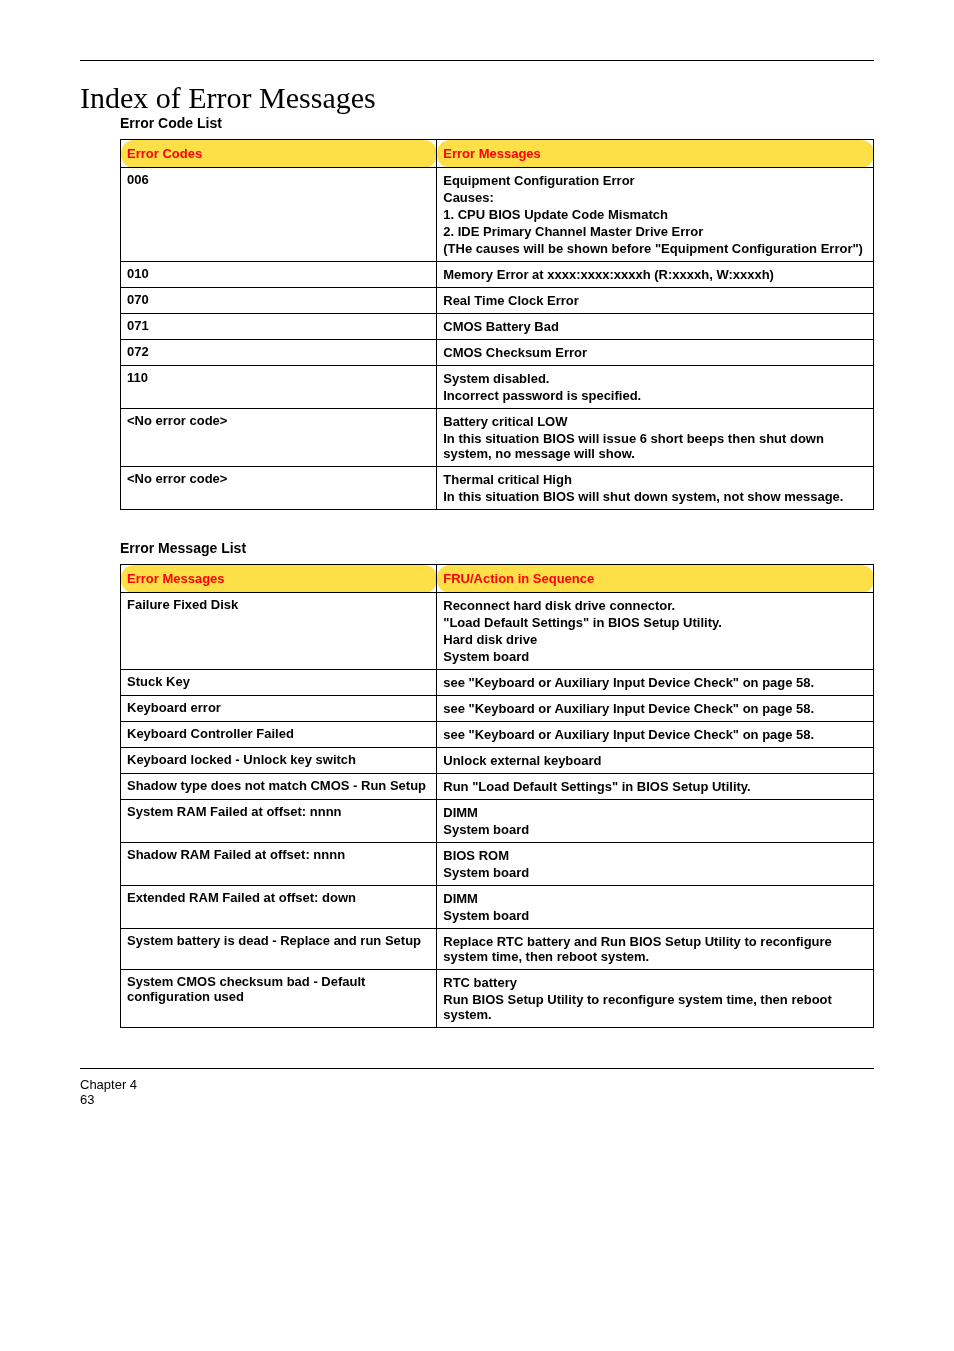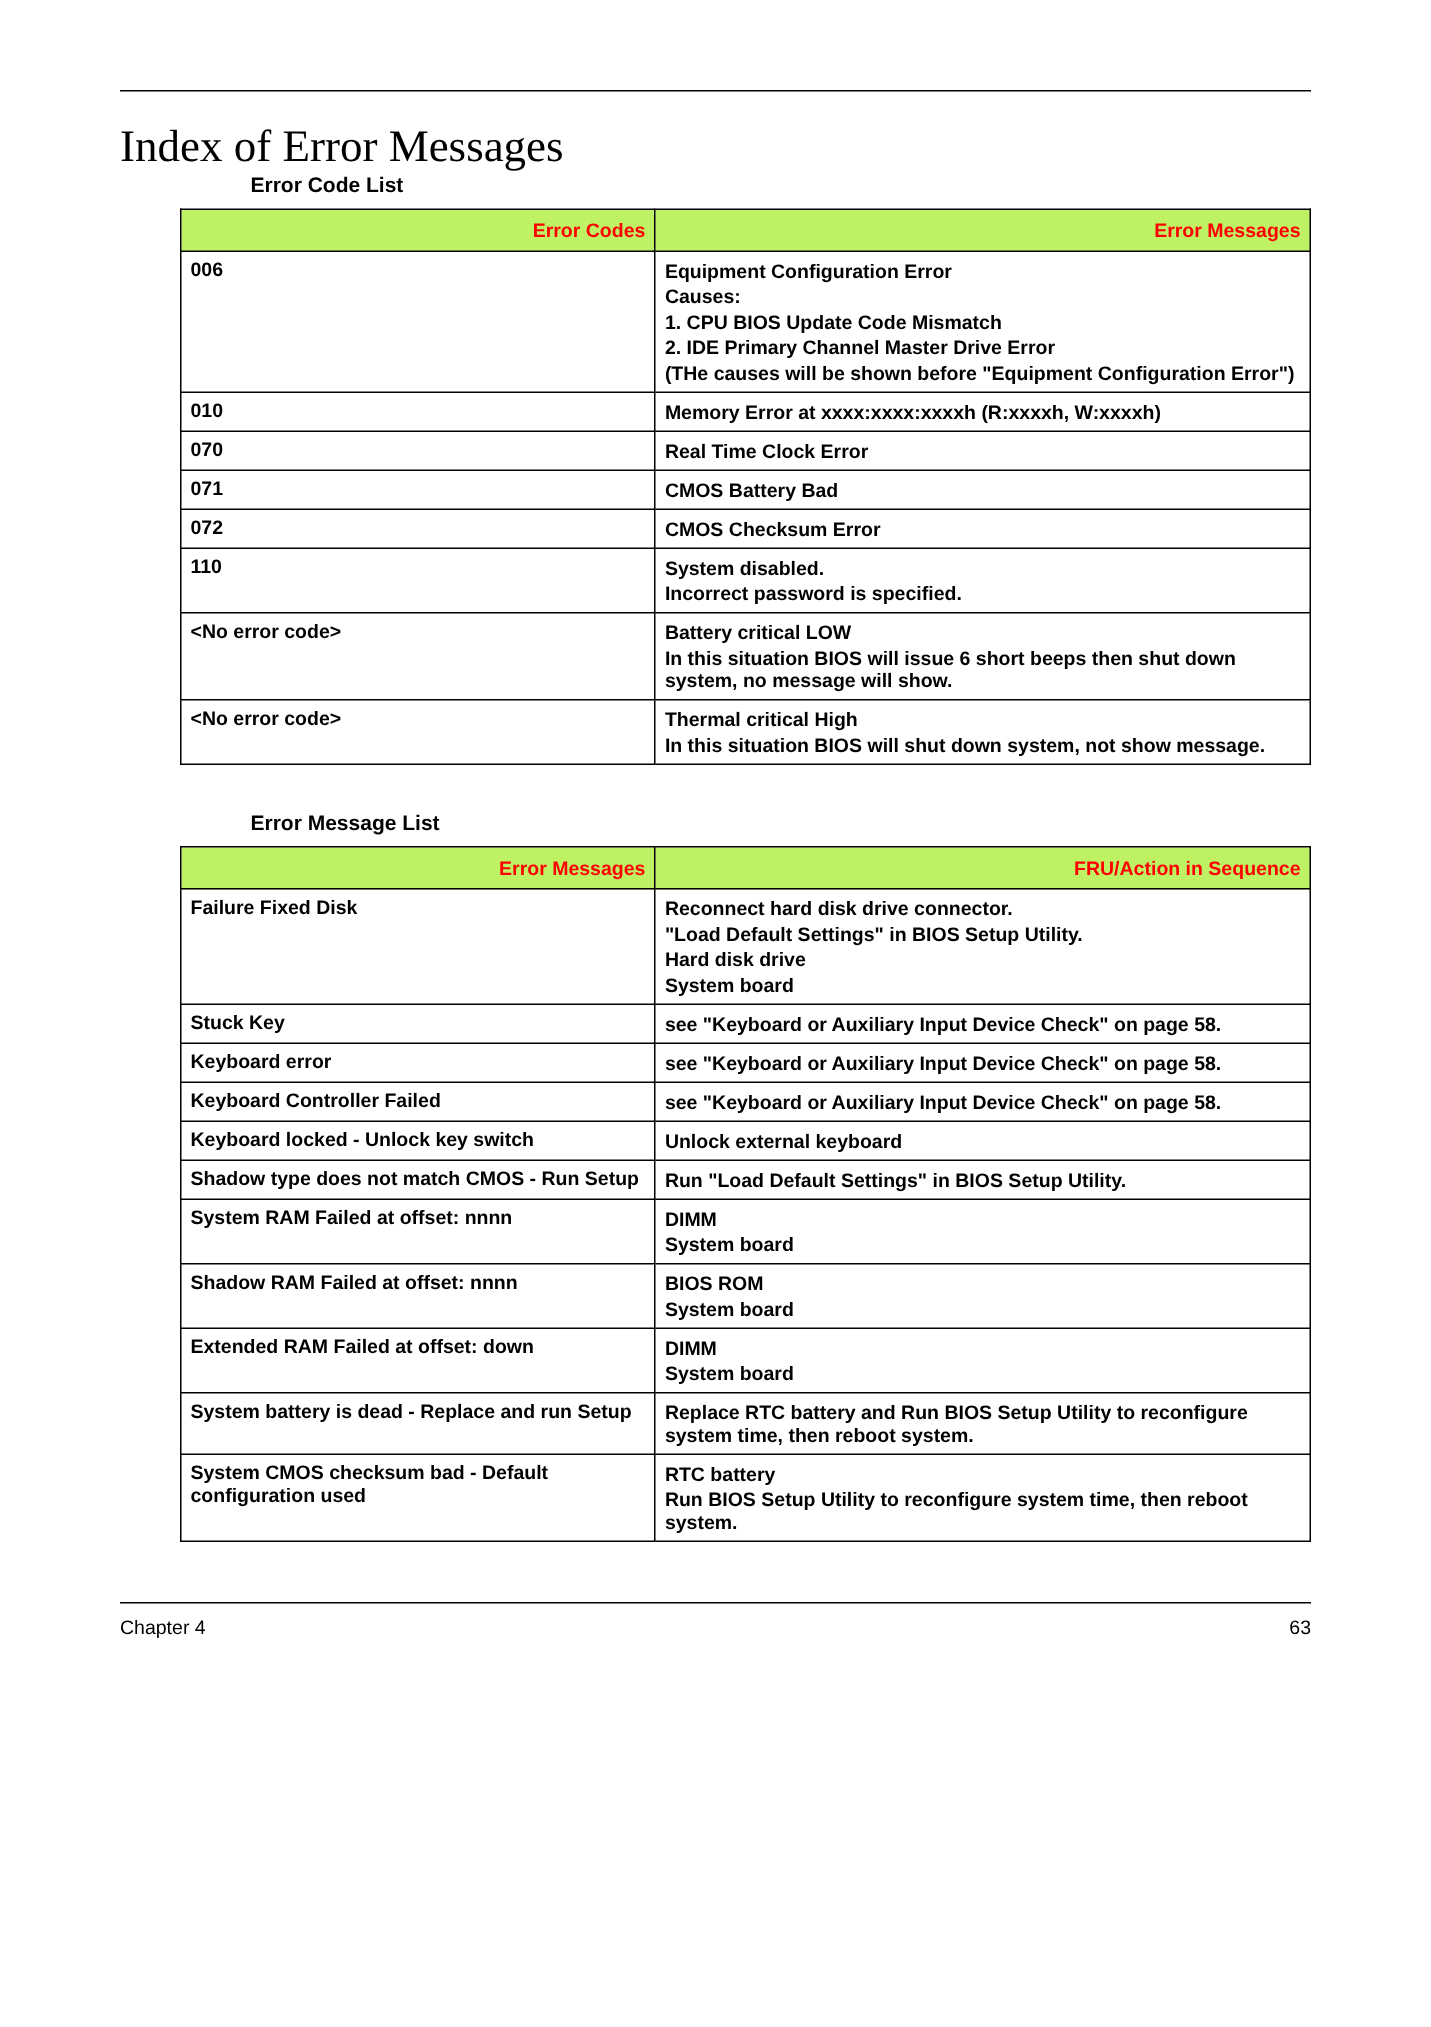--- a/index.html
+++ b/index.html
@@ -22,58 +22,59 @@
       font-size: 30px;
       font-weight: 400;
     }
     .tables-wrap {
       padding-left: 40px;
     }
     .table-title {
       font-size: 14px;
       font-weight: bold;
       margin-bottom: 8px;
-      margin-left: 47px;
     }
     table {
       border-collapse: collapse;
       width: 100%;
       margin-bottom: 30px;
     }
     th, td {
       border: 1px solid #000;
       text-align: left;
       vertical-align: top;
       font-size: 13px;
       padding: 4px 6px;
       font-weight: bold;
     }
     th {
-      background: #bef264;
+      background: #fde047;
       color: #ff0000;
       font-weight: bold;
-      text-align: right;
+      text-align: left;
       padding: 6px;
+      border-radius: 13px;
     }
     .col-left {
       width: 42%;
     }
     .col-right {
       width: 58%;
     }
     .multi-line div {
       padding: 1px 0;
     }
     .footer {
       display: flex;
       justify-content: space-between;
       border-top: 1px solid #000;
       padding-top: 8px;
       font-size: 13px;
       margin-top: 40px;
+      flex-direction: column;
     }
   </style>
 </head>
 <body>
 
 <div class="top-rule"></div>
 
 <h1 class="page-title">Index of Error Messages</h1>
 
 <div class="tables-wrap">

